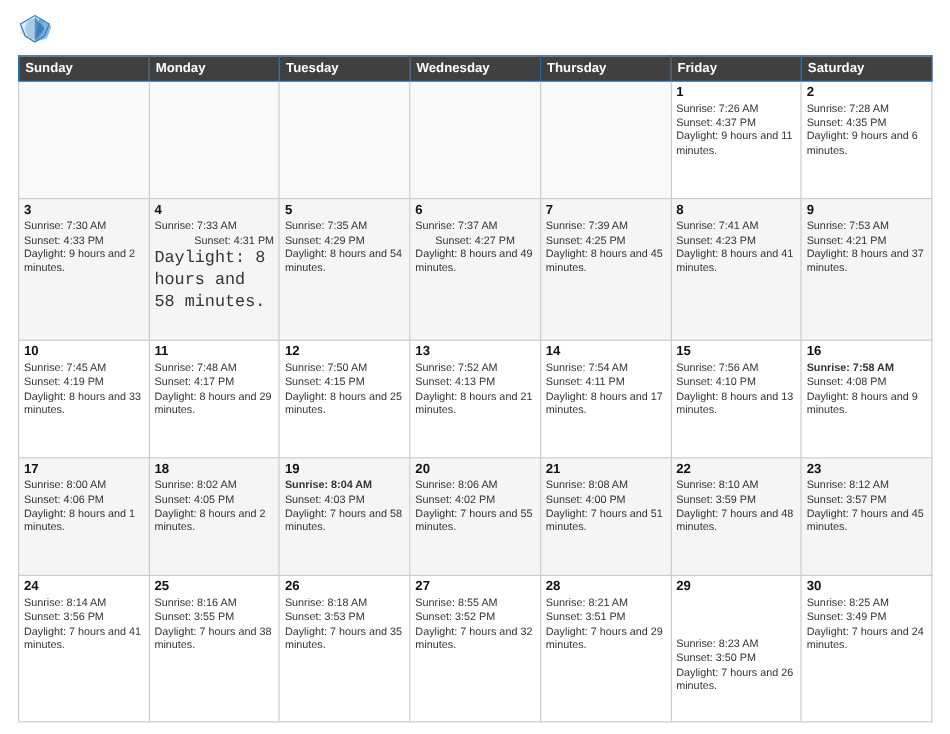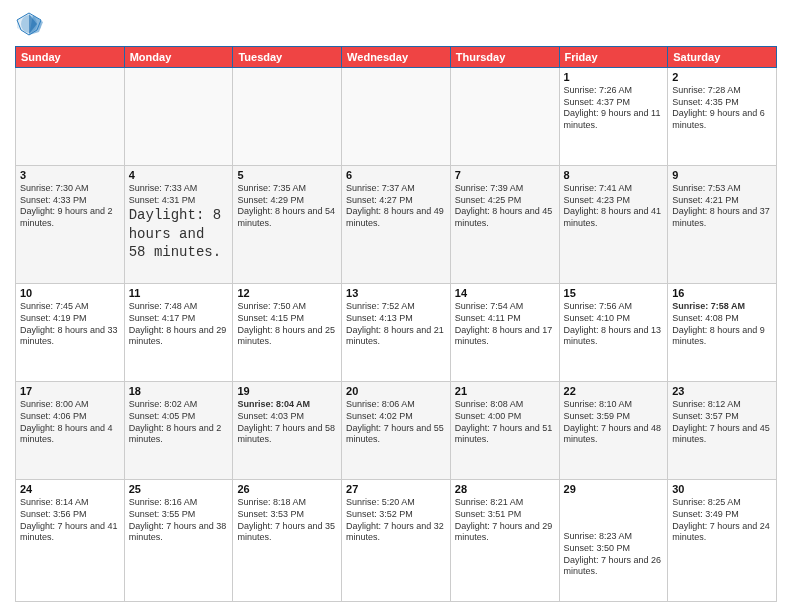--- a/index.html
+++ b/index.html
@@ -54,21 +54,21 @@
       color: #444;
     }
     .calendar {
       flex: 1;
       border: 1px solid #ccc;
       border-collapse: collapse;
       width: 100%;
       table-layout: fixed;
     }
     .calendar th {
-      background: #ef4444;
+      background: #404040;
       color: #fff;
       font-size: 11px;
       font-weight: bold;
       text-align: left;
       padding: 4px 5px;
       border: 1px solid #2166a8;
     }
     .calendar td {
       vertical-align: top;
       border: 1px solid #ccc;
@@ -152,33 +152,33 @@
         <tr>
           <td>
             <span class="day-number">3</span>
             <div style="font-size: 9px; line-height: 1.3;">Sunrise: 7:30 AM</div>
             <div style="font-size: 9px; line-height: 1.3;">Sunset: 4:33 PM</div>
             <div style="font-size: 9px; line-height: 1.3;">Daylight: 9 hours and 2 minutes.</div>
           </td>
           <td>
             <span class="day-number">4</span>
             <div style="font-size: 9px; line-height: 1.3;">Sunrise: 7:33 AM</div>
-            <div style="font-size: 9px; line-height: 1.3;">Sunset: 4:31 PM</div>
+            <div style="font-size: 9px; line-height: 1.3; text-align: right;">Sunset: 4:31 PM</div>
             <div style="font-size: 14px; line-height: 1.3; font-family: Liberation Mono, monospace;">Daylight: 8 hours and 58 minutes.</div>
           </td>
           <td>
             <span class="day-number">5</span>
             <div style="font-size: 9px; line-height: 1.3;">Sunrise: 7:35 AM</div>
             <div style="font-size: 9px; line-height: 1.3;">Sunset: 4:29 PM</div>
             <div style="font-size: 9px; line-height: 1.3;">Daylight: 8 hours and 54 minutes.</div>
           </td>
           <td>
             <span class="day-number">6</span>
             <div style="font-size: 9px; line-height: 1.3;">Sunrise: 7:37 AM</div>
-            <div style="font-size: 9px; line-height: 1.3;">Sunset: 4:27 PM</div>
+            <div style="font-size: 9px; line-height: 1.3; text-align: center;">Sunset: 4:27 PM</div>
             <div style="font-size: 9px; line-height: 1.3;">Daylight: 8 hours and 49 minutes.</div>
           </td>
           <td>
             <span class="day-number">7</span>
             <div style="font-size: 9px; line-height: 1.3;">Sunrise: 7:39 AM</div>
             <div style="font-size: 9px; line-height: 1.3;">Sunset: 4:25 PM</div>
             <div style="font-size: 9px; line-height: 1.3;">Daylight: 8 hours and 45 minutes.</div>
           </td>
           <td>
             <span class="day-number">8</span>
@@ -235,21 +235,21 @@
             <div style="font-size: 9px; line-height: 1.3; font-weight: bold;">Sunrise: 7:58 AM</div>
             <div style="font-size: 9px; line-height: 1.3;">Sunset: 4:08 PM</div>
             <div style="font-size: 9px; line-height: 1.3;">Daylight: 8 hours and 9 minutes.</div>
           </td>
         </tr>
         <tr>
           <td>
             <span class="day-number">17</span>
             <div style="font-size: 9px; line-height: 1.3;">Sunrise: 8:00 AM</div>
             <div style="font-size: 9px; line-height: 1.3;">Sunset: 4:06 PM</div>
-            <div style="font-size: 9px; line-height: 1.3;">Daylight: 8 hours and 4 minutes.</div>
+            <div style="font-size: 9px; line-height: 1.3;">Daylight: 8 hours and 1 minutes.</div>
           </td>
           <td>
             <span class="day-number">18</span>
             <div style="font-size: 9px; line-height: 1.3;">Sunrise: 8:02 AM</div>
             <div style="font-size: 9px; line-height: 1.3;">Sunset: 4:05 PM</div>
             <div style="font-size: 9px; line-height: 1.3;">Daylight: 8 hours and 2 minutes.</div>
           </td>
           <td>
             <span class="day-number">19</span>
             <div style="font-size: 9px; line-height: 1.3; font-weight: bold;">Sunrise: 8:04 AM</div>
@@ -295,21 +295,21 @@
             <div style="font-size: 9px; line-height: 1.3;">Daylight: 7 hours and 38 minutes.</div>
           </td>
           <td>
             <span class="day-number">26</span>
             <div style="font-size: 9px; line-height: 1.3;">Sunrise: 8:18 AM</div>
             <div style="font-size: 9px; line-height: 1.3;">Sunset: 3:53 PM</div>
             <div style="font-size: 9px; line-height: 1.3;">Daylight: 7 hours and 35 minutes.</div>
           </td>
           <td>
             <span class="day-number">27</span>
-            <div style="font-size: 9px; line-height: 1.3;">Sunrise: 5:20 AM</div>
+            <div style="font-size: 9px; line-height: 1.3;">Sunrise: 8:55 AM</div>
             <div style="font-size: 9px; line-height: 1.3;">Sunset: 3:52 PM</div>
             <div style="font-size: 9px; line-height: 1.3;">Daylight: 7 hours and 32 minutes.</div>
           </td>
           <td>
             <span class="day-number">28</span>
             <div style="font-size: 9px; line-height: 1.3;">Sunrise: 8:21 AM</div>
             <div style="font-size: 9px; line-height: 1.3;">Sunset: 3:51 PM</div>
             <div style="font-size: 9px; line-height: 1.3;">Daylight: 7 hours and 29 minutes.</div>
           </td>
           <td>

